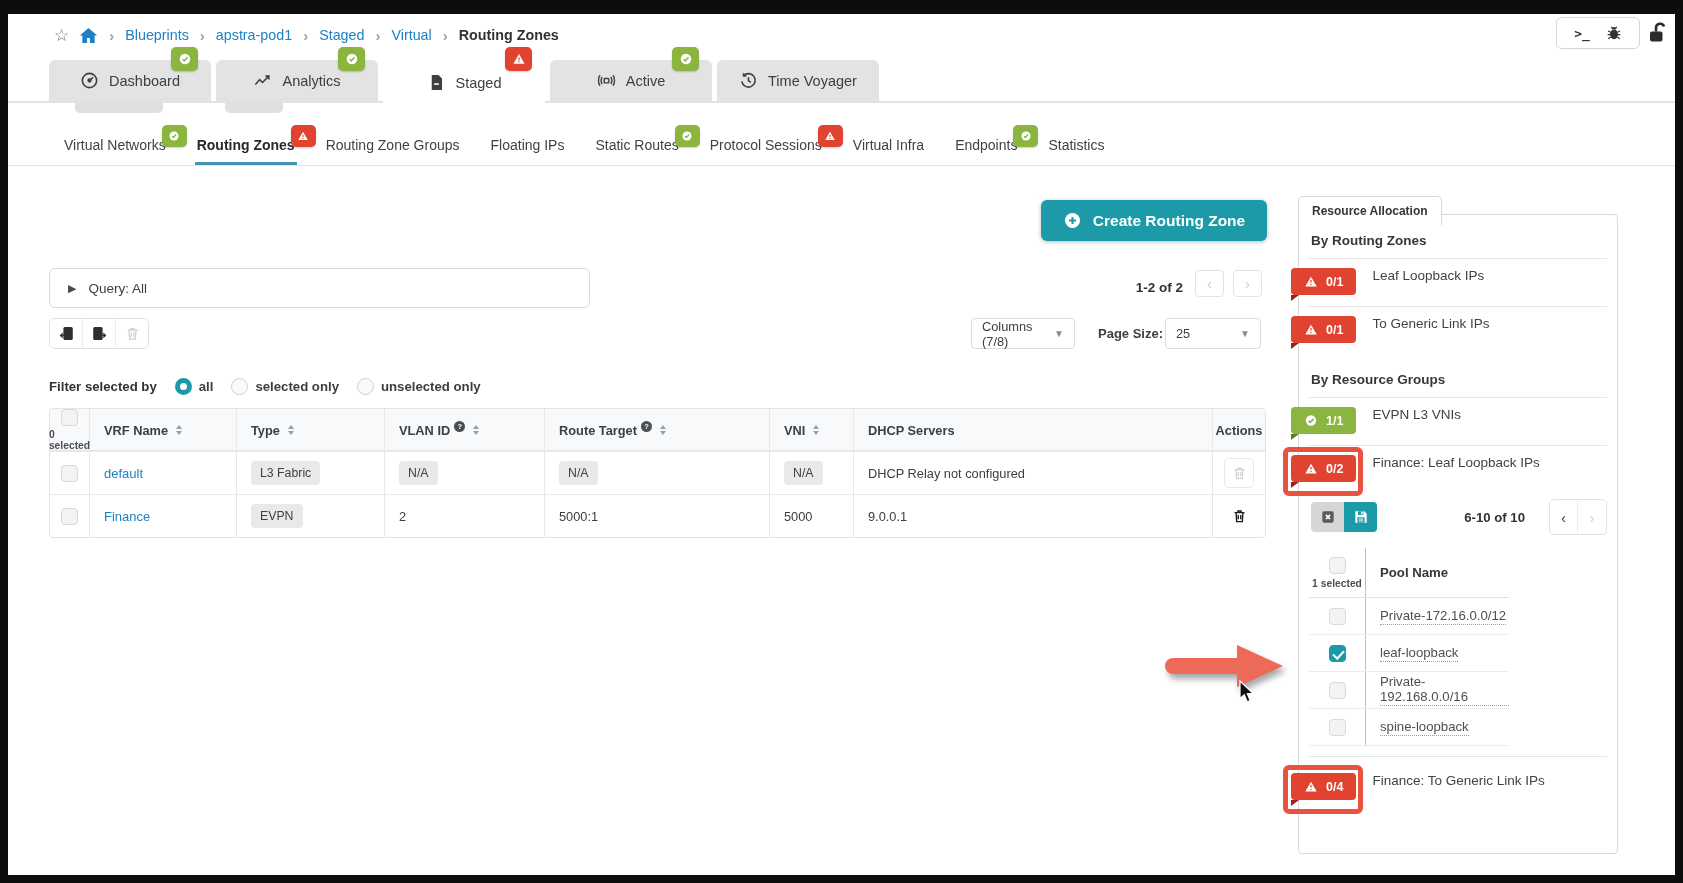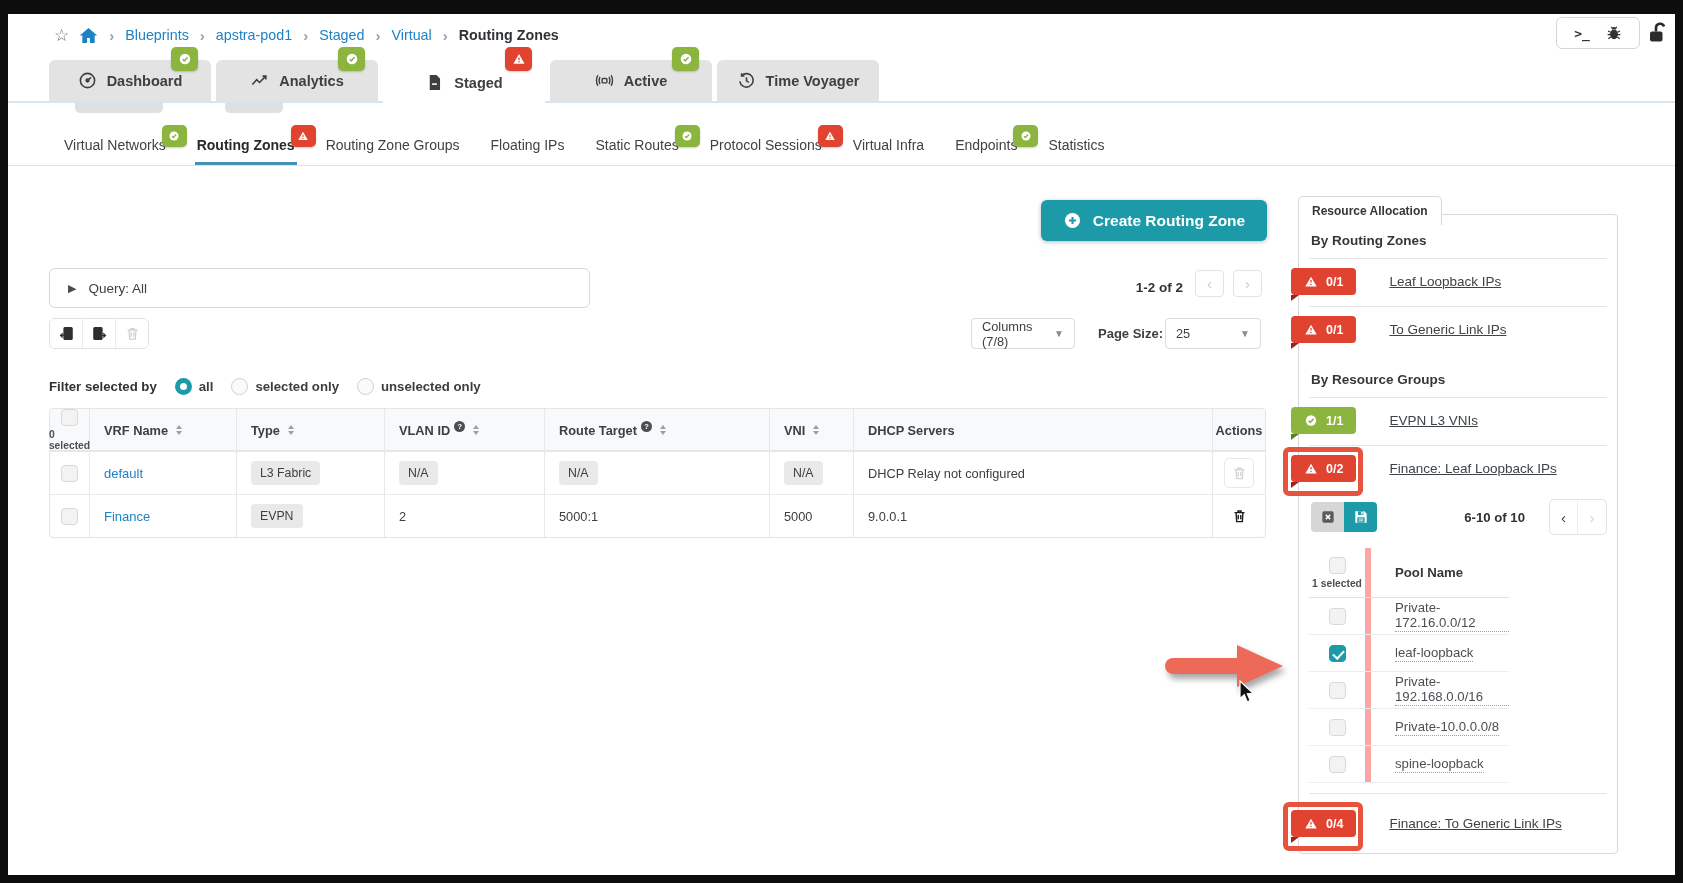--- a/index.html
+++ b/index.html
@@ -12,21 +12,21 @@
   .star { font-size:17px; color:#6b7074; line-height:1; }
   .crumb-link { color:#1d82c5; font-size:14.3px; text-decoration:none; }
   .crumb-sep { color:#8fa6bb; font-size:15px; font-weight:bold; padding:0 1px; }
   .crumb-current { color:#2f3337; font-size:14.3px; font-weight:bold; }
   .tools-box { position:absolute; left:1548px; top:3px; width:84px; height:32px; background:#fff; border:1px solid #d5d5d5; border-radius:6px; display:flex; align-items:center; justify-content:center; gap:16px; z-index:5; }
   .term-glyph { font-family:"DejaVu Sans Mono", monospace; font-weight:bold; font-size:13px; color:#2f3337; }
   .lock-wrap { position:absolute; left:1638px; top:6px; z-index:5; }
 
   
   .main-tabs { position:absolute; left:41px; top:46px; display:flex; gap:5px; z-index:2; }
-  .tab { width:162px; height:41px; background:#e3e3e3; border-radius:6px 6px 0 0; display:flex; align-items:center; justify-content:center; gap:10px; font-size:14.5px; font-weight:700; color:#3c4043; position:relative; cursor:pointer; }
+  .tab { width:162px; height:41px; background:#e3e3e3; border-radius:6px 6px 0 0; display:flex; align-items:center; justify-content:center; gap:10px; font-size:14.5px; font-weight:400; color:#3c4043; position:relative; cursor:pointer; }
   .tab.active { background:#fff; height:45px; z-index:3; }
   .tab svg { width:19px; height:19px; color:#3c4043; flex:none; }
   .badge { position:absolute; top:-13px; right:13px; width:27px; height:24px; border-radius:5px; display:flex; align-items:center; justify-content:center; box-shadow:0 1px 2px rgba(0,0,0,.2); }
   .badge svg { width:14px; height:14px; }
   .badge.success { background:#8cb53f; }
   .badge.error { background:#e04330; }
   .tabs-underline { position:absolute; left:0; top:87px; width:100%; height:2px; background:#d8e4ee; z-index:1; }
   .tab-remnant { position:absolute; top:89px; height:10px; background:#e0e0e0; border-radius:0 0 5px 5px; z-index:2; }
   .tab-remnant.r1 { left:67px; width:88px; }
   .tab-remnant.r2 { left:217px; width:58px; }
@@ -93,43 +93,43 @@
   .td-actions { justify-content:center; padding-left:0; }
   .trash-btn { width:30px; height:30px; border:1px solid #e8e8e8; border-radius:5px; background:#fff; display:flex; align-items:center; justify-content:center; cursor:pointer; }
   .trash-btn.plain { border-color:transparent; }
   .trash-btn svg { width:15px; height:16px; }
 
   
   .panel-tab { position:absolute; left:1290px; top:182px; height:29px; padding:0 13px; background:#fff; border:1px solid #d9d9d9; border-bottom:none; border-radius:5px 5px 0 0; display:flex; align-items:center; font-size:12px; font-weight:bold; color:#33373b; z-index:4; }
   .panel { position:absolute; left:1290px; top:200px; width:320px; height:640px; background:#fff; border:1px solid #d9d9d9; border-radius:0 4px 4px 4px; z-index:3; padding:10px 10px 0 10px; }
   .section-title { font-size:13.5px; font-weight:bold; color:#34383c; margin:8px 0 10px 2px; }
   .pdivider { height:1px; background:#e5e5e5; }
-  .res-row { display:flex; align-items:center; gap:33px; padding:9px 0 11px 0; }
-  .res-label { font-size:13.5px; color:#3e4347;text-decoration:underline; }
+  .res-row { display:flex; gap:16px; padding:9px 0 11px 0; }
+  .res-label { font-size:13.5px; color:#3e4347; }
   .ribbon { position:relative; display:inline-flex; align-items:center; gap:8px; height:27px; padding:0 13px; border-radius:4px; color:#fff; font-weight:bold; font-size:12.5px; margin-left:-18px; flex:none; }
   .ribbon svg { width:14px; height:13px; }
   .ribbon::after { content:""; position:absolute; left:0; top:100%; border-style:solid; border-width:6px 8px 0 0; border-color:var(--fold) transparent transparent transparent; }
   .ribbon.error { background:#e04330; --fold:#9b2318; }
   .ribbon.success { background:#8cb53f; --fold:#5d7f22; }
   .hl-wrap { position:relative; display:inline-flex; flex:none; }
   .hl-wrap::before { content:""; position:absolute; left:-26px; right:-7px; top:-8px; bottom:-14px; border:5px solid #e85340; border-radius:6px; z-index:6; pointer-events:none; }
   .pool-controls { display:flex; align-items:center; margin-top:6px; padding-left:2px; }
   .btn-cancel { width:33px; height:30px; background:#d6d6d6; border:none; border-radius:4px 0 0 4px; display:flex; align-items:center; justify-content:center; cursor:pointer; }
   .btn-save { width:33px; height:30px; background:#1d9aa7; border:none; border-radius:0 4px 4px 0; display:flex; align-items:center; justify-content:center; cursor:pointer; }
   .btn-cancel svg, .btn-save svg { width:16px; height:16px; }
   .spacer { flex:1; }
   .pool-range { font-size:13.2px; font-weight:bold; color:#2f3337; margin-right:24px; }
   .pager { display:flex; border:1px solid #e3e3e3; border-radius:5px; overflow:hidden; background:#fff; }
   .pager .pg { width:28px; height:34px; display:flex; align-items:center; justify-content:center; font-size:15px; cursor:pointer; }
   .pager .pg.prev { color:#3c4043; border-right:1px solid #eeeeee; }
   .pager .pg.next { color:#d2d2d2; }
   .pool-table { width:200px; margin-top:13px; }
   .pt-head { display:grid; grid-template-columns:56px 144px; height:50px; border-bottom:1px solid #dfe1e3; }
   .pt-c1 { display:flex; flex-direction:column; align-items:center; justify-content:center; gap:4px; }
-  .pt-c2 { border-left:6px solid #fca5a5; padding-left:24px; display:flex; align-items:center; }
+  .pt-c2 { border-left:1px solid #fca5a5; padding-left:14px; display:flex; align-items:center; }
   .pt-head .pt-c2 { font-size:13.2px; font-weight:bold; color:#34383c; }
   .pt-row { display:grid; grid-template-columns:56px 144px; height:37px; border-bottom:1px solid #ebedef; }
   .pool-name { font-size:13.2px; color:#4b5055; border-bottom:1px dotted #9aa0a6; padding-bottom:1px; cursor:pointer; }
   .panel-footer-divider { height:1px; background:#e5e5e5; margin-top:10px; }
   .footer-row { padding:16px 0 0 0; }
 
   
   .arrow-annot { position:absolute; left:1155px; top:629px; z-index:7; filter:drop-shadow(3px 5px 3px rgba(0,0,0,.35)); }
   .mouse-cursor { position:absolute; left:1230px; top:666px; z-index:8; }
 </style>
@@ -593,28 +593,20 @@
           </div>
         <div class="pt-c2">
             <span class="pool-name">Private-192.168.0.0/16</span>
           </div>
       </div>
       <div class="pt-row">
         <div class="pt-c1">
             <span class="cb"></span>
           </div>
         <div class="pt-c2">
-            <span class="pool-name">Private-10.0.0.0/8</span>
-          </div>
-      </div>
-      <div class="pt-row">
-        <div class="pt-c1">
-            <span class="cb"></span>
-          </div>
-        <div class="pt-c2">
             <span class="pool-name">spine-loopback</span>
           </div>
       </div>
     </div>
 
     <div class="panel-footer-divider"></div>
     <div class="res-row footer-row">
       <span class="hl-wrap">
         <span class="ribbon error">
           <svg viewBox="0 0 24 24">

